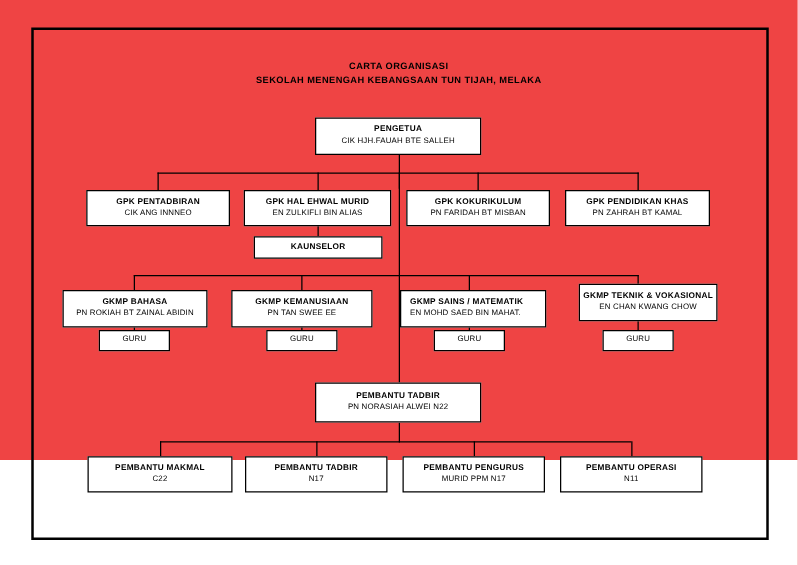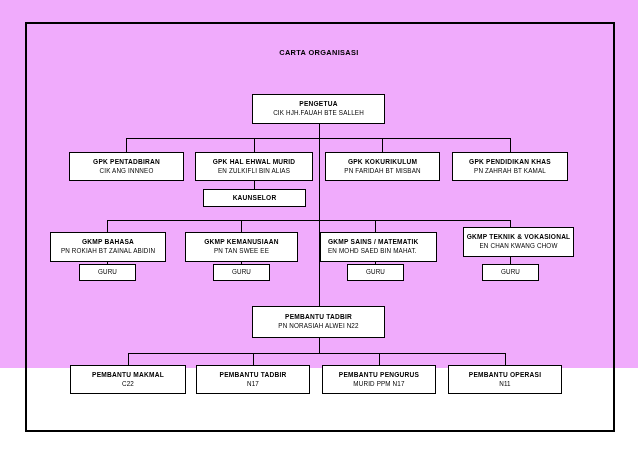--- a/index.html
+++ b/index.html
@@ -12,21 +12,21 @@
     height: 452px;
     font-family: "Liberation Sans", sans-serif;
     color: #000000;
     overflow: hidden;
   }
 
   #page {
     position: relative;
     width: 638px;
     height: 368px;
-    background: #f0abfc;
+    background: #ef4444;
     text-decoration: underline;
   }
 
   
   .frame {
     position: absolute;
     left: 25px;
     top: 22px;
     width: 590px;
     height: 410px;
@@ -106,20 +106,21 @@
 </style>
 </head>
 <body>
 
 <div id="page">
 
   <div class="frame"></div>
 
   <div class="title-block">
     <div class="title-line">CARTA ORGANISASI</div>
+    <div class="title-line">SEKOLAH MENENGAH KEBANGSAAN TUN TIJAH, MELAKA</div>
   </div>
 
   <div class="canvas">
 
     <div class="vline" style="left:318.5px; top:124px; height:27px;"></div>
 
     <div class="hline" style="left:126px; top:138px; width:385px;"></div>
 
     <div class="vline" style="left:126px; top:138px; height:14px;"></div>
     <div class="vline" style="left:254px; top:138px; height:14px;"></div>

